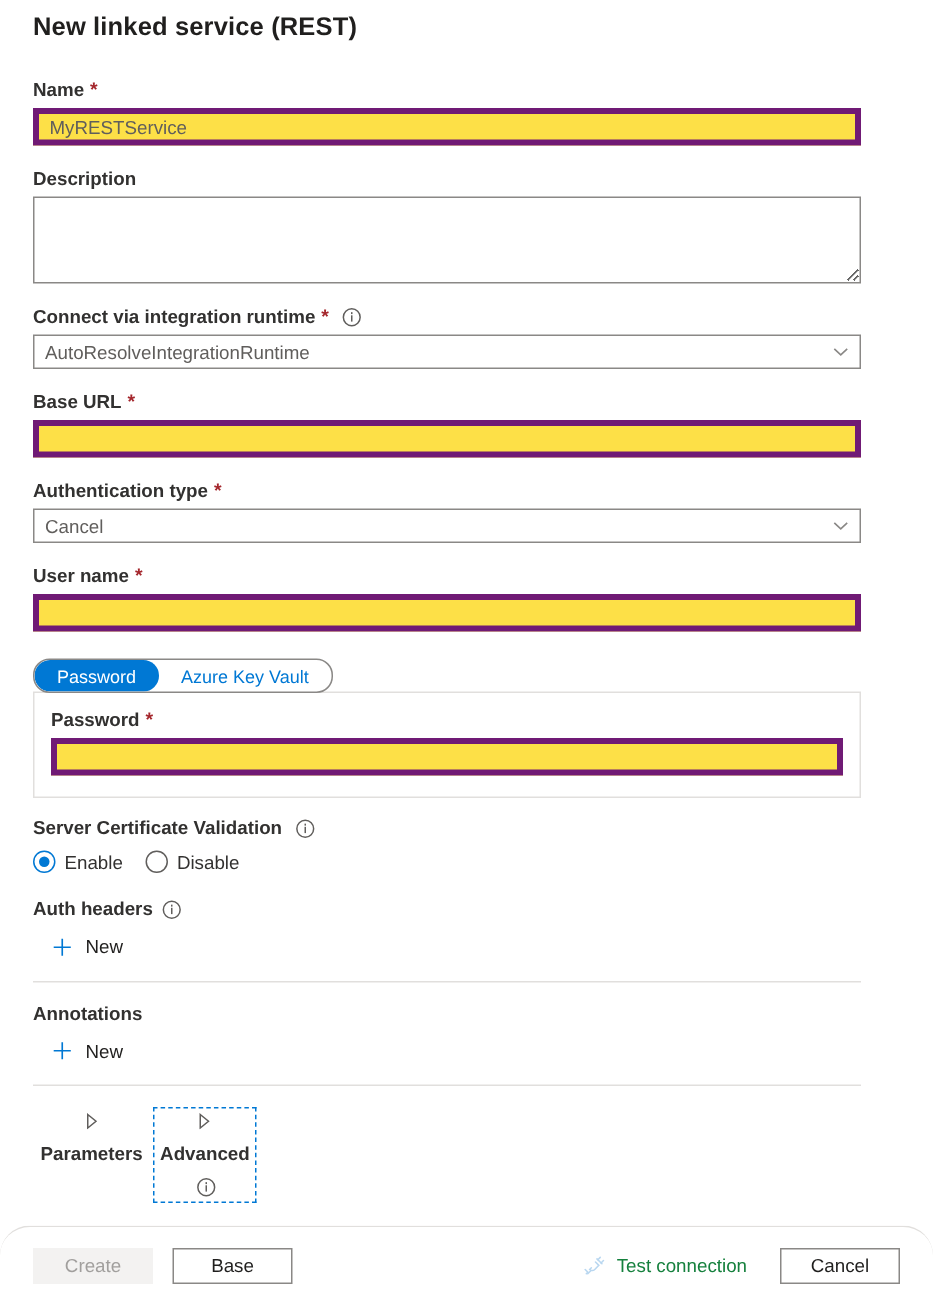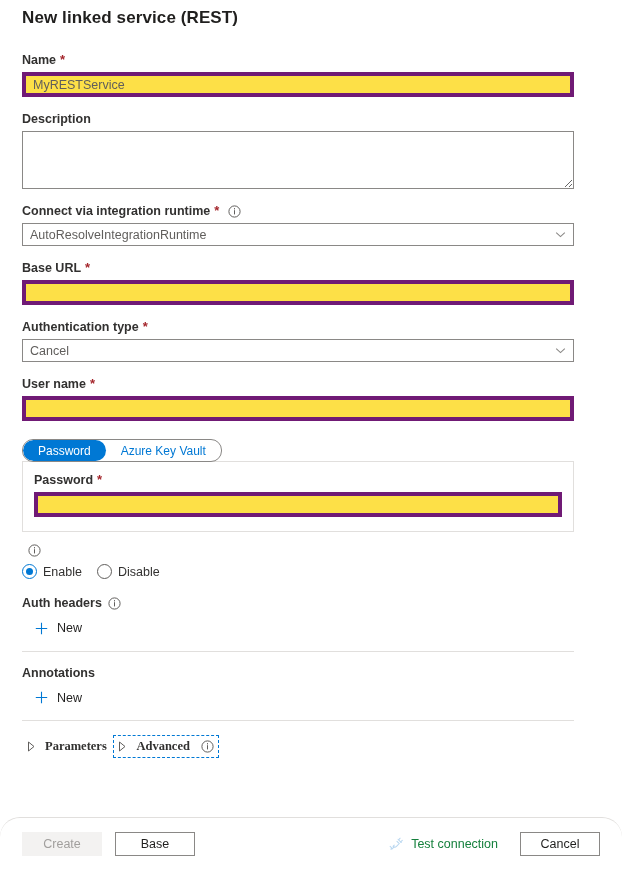--- a/index.html
+++ b/index.html
@@ -228,21 +228,22 @@
   .collapse-row {
     display: inline-flex;
     align-items: center;
     gap: 9px;
     margin-top: 16px;
     margin-left: 2px;
     padding: 2px 3px;
     cursor: pointer;
     background: none;
     border: none;
-    font-family: Liberation Serif, serif;
+    font-family: Liberation Sans, sans-serif;
+    flex-direction: column;
   }
   .collapse-row.focused {
     outline: 1px dashed #0078d4;
     outline-offset: 1px;
   }
   .collapse-text {
     font-size: 12.5px;
     font-weight: 600;
     color: #323130;
   }
@@ -388,20 +389,21 @@
           <span>Password</span>
           <span class="req">*</span>
         </div>
         <input class="textbox" type="password" style="">
       </div>
     </div>
 
     
     <div class="field" style="margin-top:12px;">
       <div class="label">
+        <span>Server Certificate Validation</span>
         <span class="info-icon">
           <svg width="13" height="13" viewBox="0 0 13 13">
             <circle cx="6.5" cy="6.5" r="5.6" fill="none" stroke="#605e5c" stroke-width="1"></circle>
             <rect x="6" y="5.2" width="1" height="4.2" fill="#605e5c"></rect>
             <rect x="6" y="3.1" width="1" height="1.3" fill="#605e5c"></rect>
           </svg>
         </span>
       </div>
       <div class="radio-row">
         <div class="radio">

